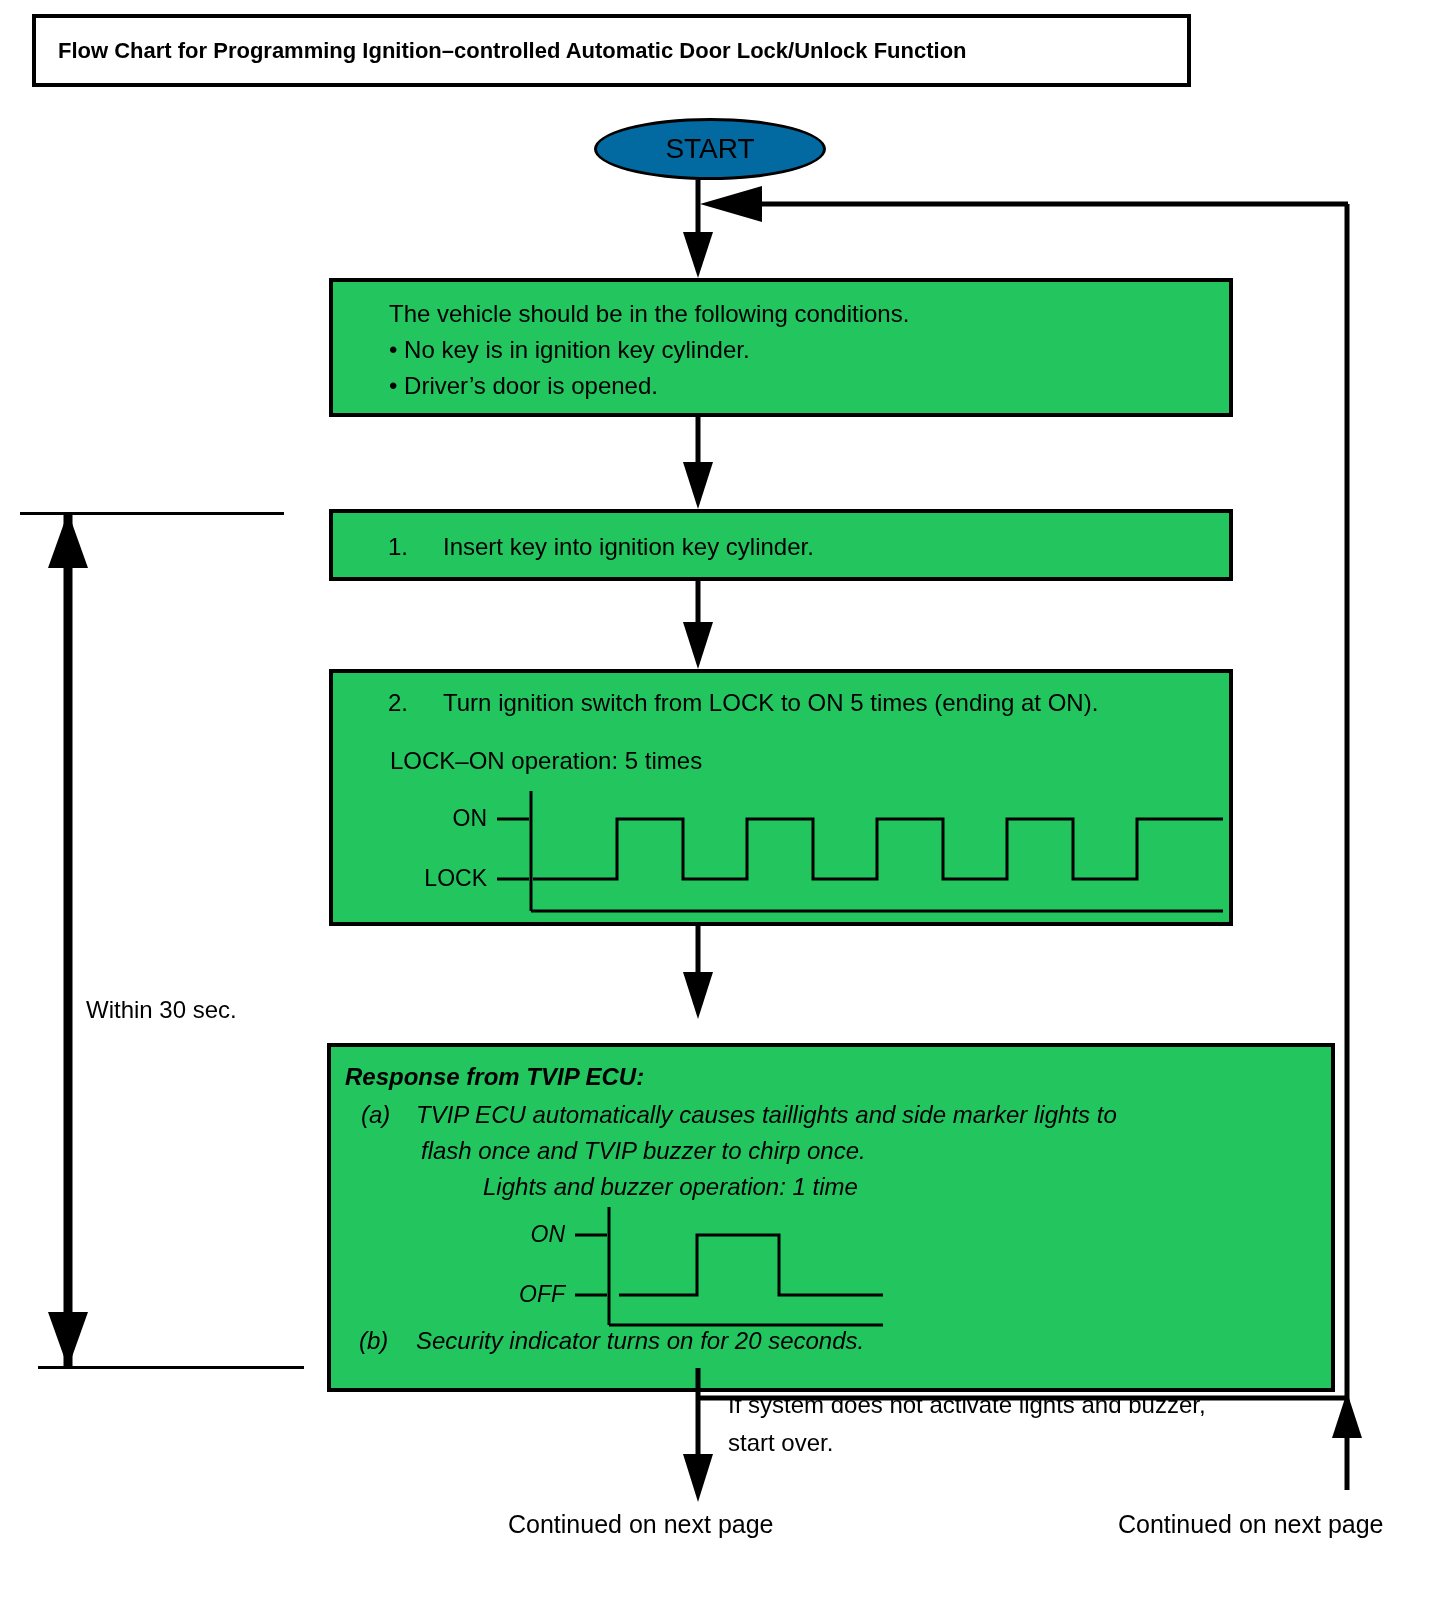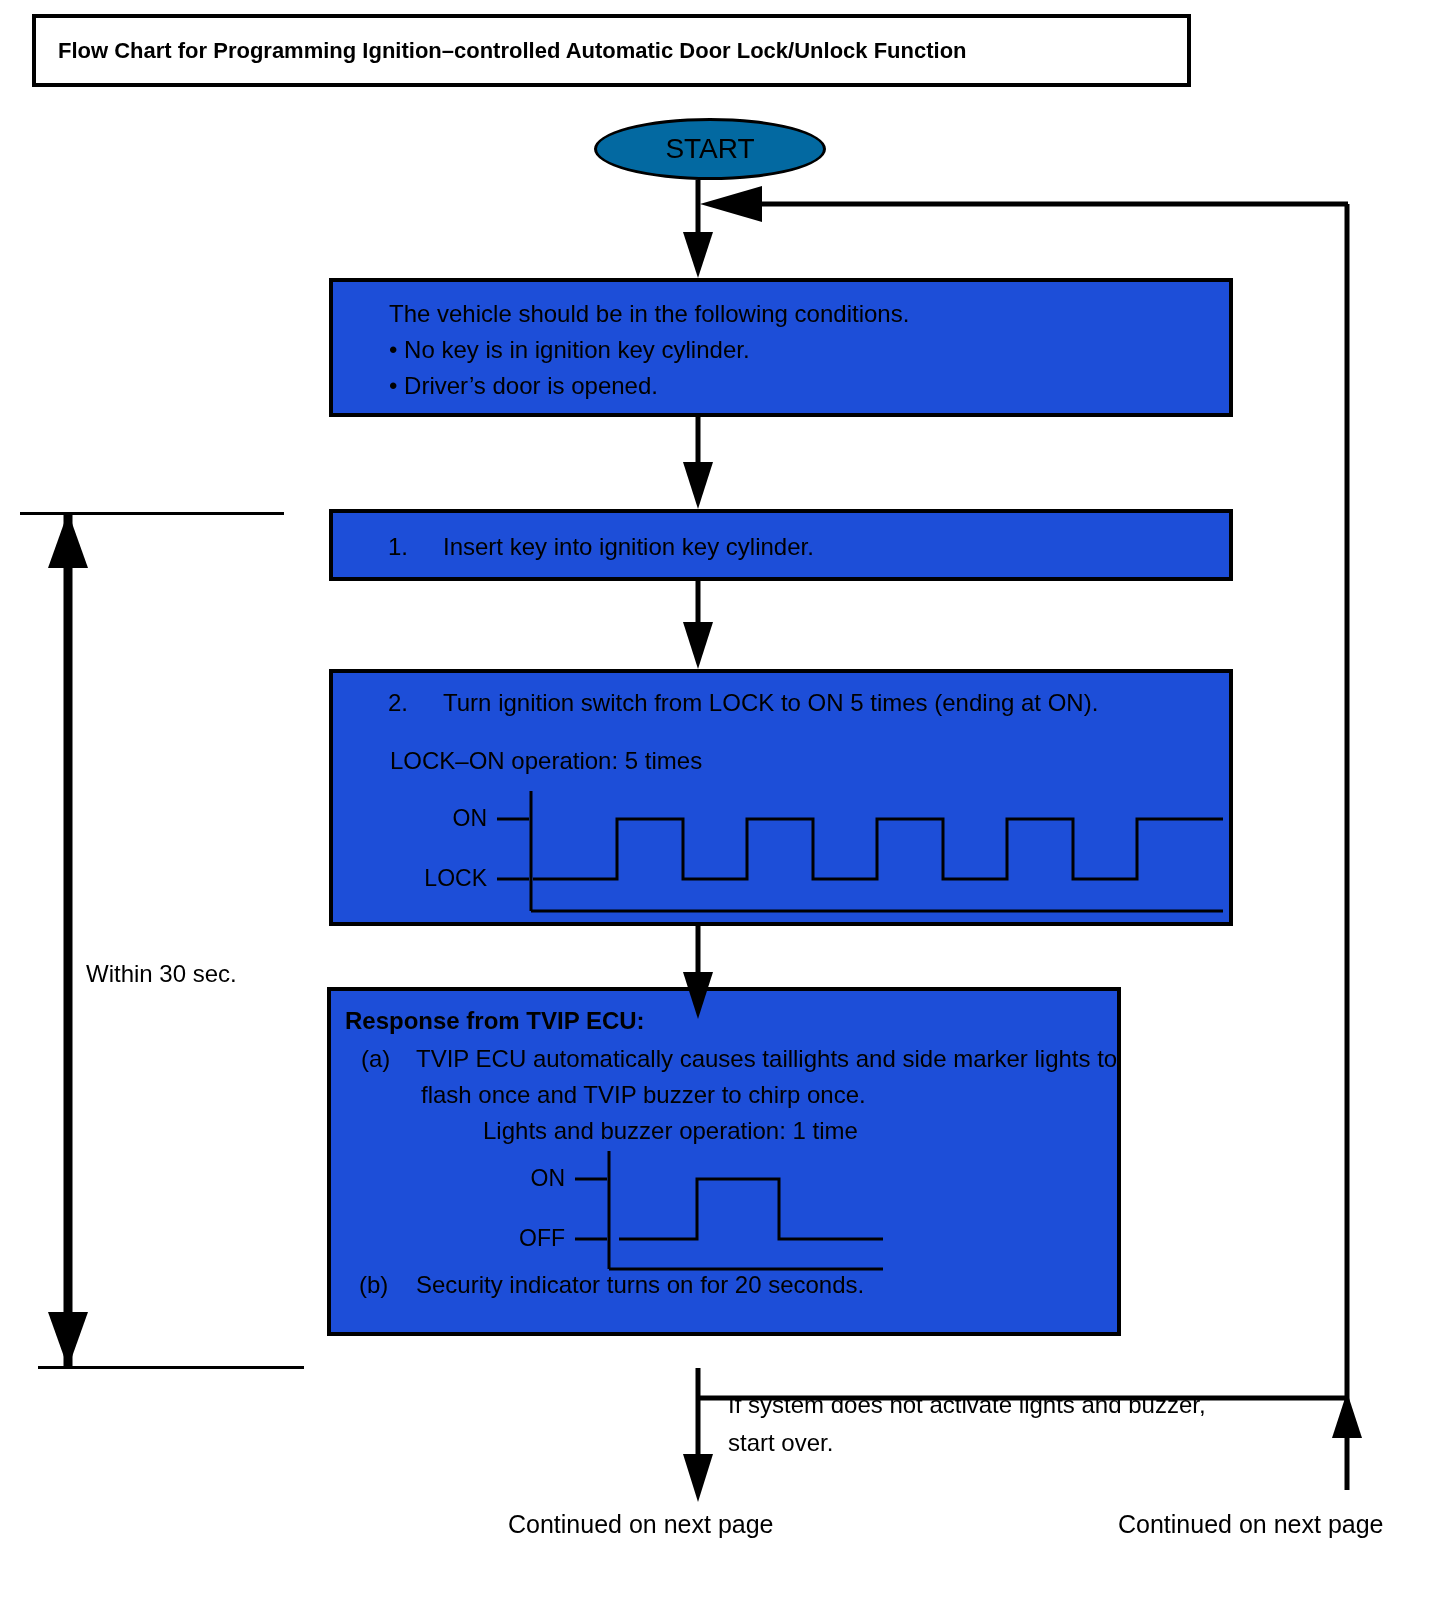--- a/index.html
+++ b/index.html
@@ -47,26 +47,26 @@
     position: absolute;
     left: 0; top: 0; width: 100%; height: 100%;
     display: flex; align-items: center; justify-content: center;
     font-size: 28px;
   }
 
   
   .pbox {
     position: absolute;
     border: 4px solid #000;
-    background: #1d4ed8;
+    background: #22c55e;
   }
   #box-conditions { left: 329px; top: 278px;  width: 904px; height: 139px; }
   #box-step1      { left: 329px; top: 509px;  width: 904px; height: 72px;  }
   #box-step2      { left: 329px; top: 669px;  width: 904px; height: 257px; }
-  #box-response   { left: 327px; top: 987px; width: 794px; height: 349px; }
+  #box-response   { left: 327px; top: 1043px; width: 1008px; height: 349px; font-style: italic; }
 
   .btext {
     position: absolute;
     font-size: 24px;
     line-height: 36px;
     white-space: nowrap;
   }
   .btext.bold { font-weight: bold; }
 
   
@@ -104,21 +104,21 @@
   
   .brk-tick {
     position: absolute;
     height: 3px;
     background: #000;
   }
   #brk-tick-top { left: 20px;  top: 512px;  width: 264px; }
   #brk-tick-bot { left: 38px;  top: 1366px; width: 266px; }
   #within-label {
     position: absolute;
-    left: 86px; top: 960px;
+    left: 86px; top: 996px;
     font-size: 24px;
     white-space: nowrap;
   }
 
   
   .cont-label {
     position: absolute;
     font-size: 25px;
     white-space: nowrap;
   }

